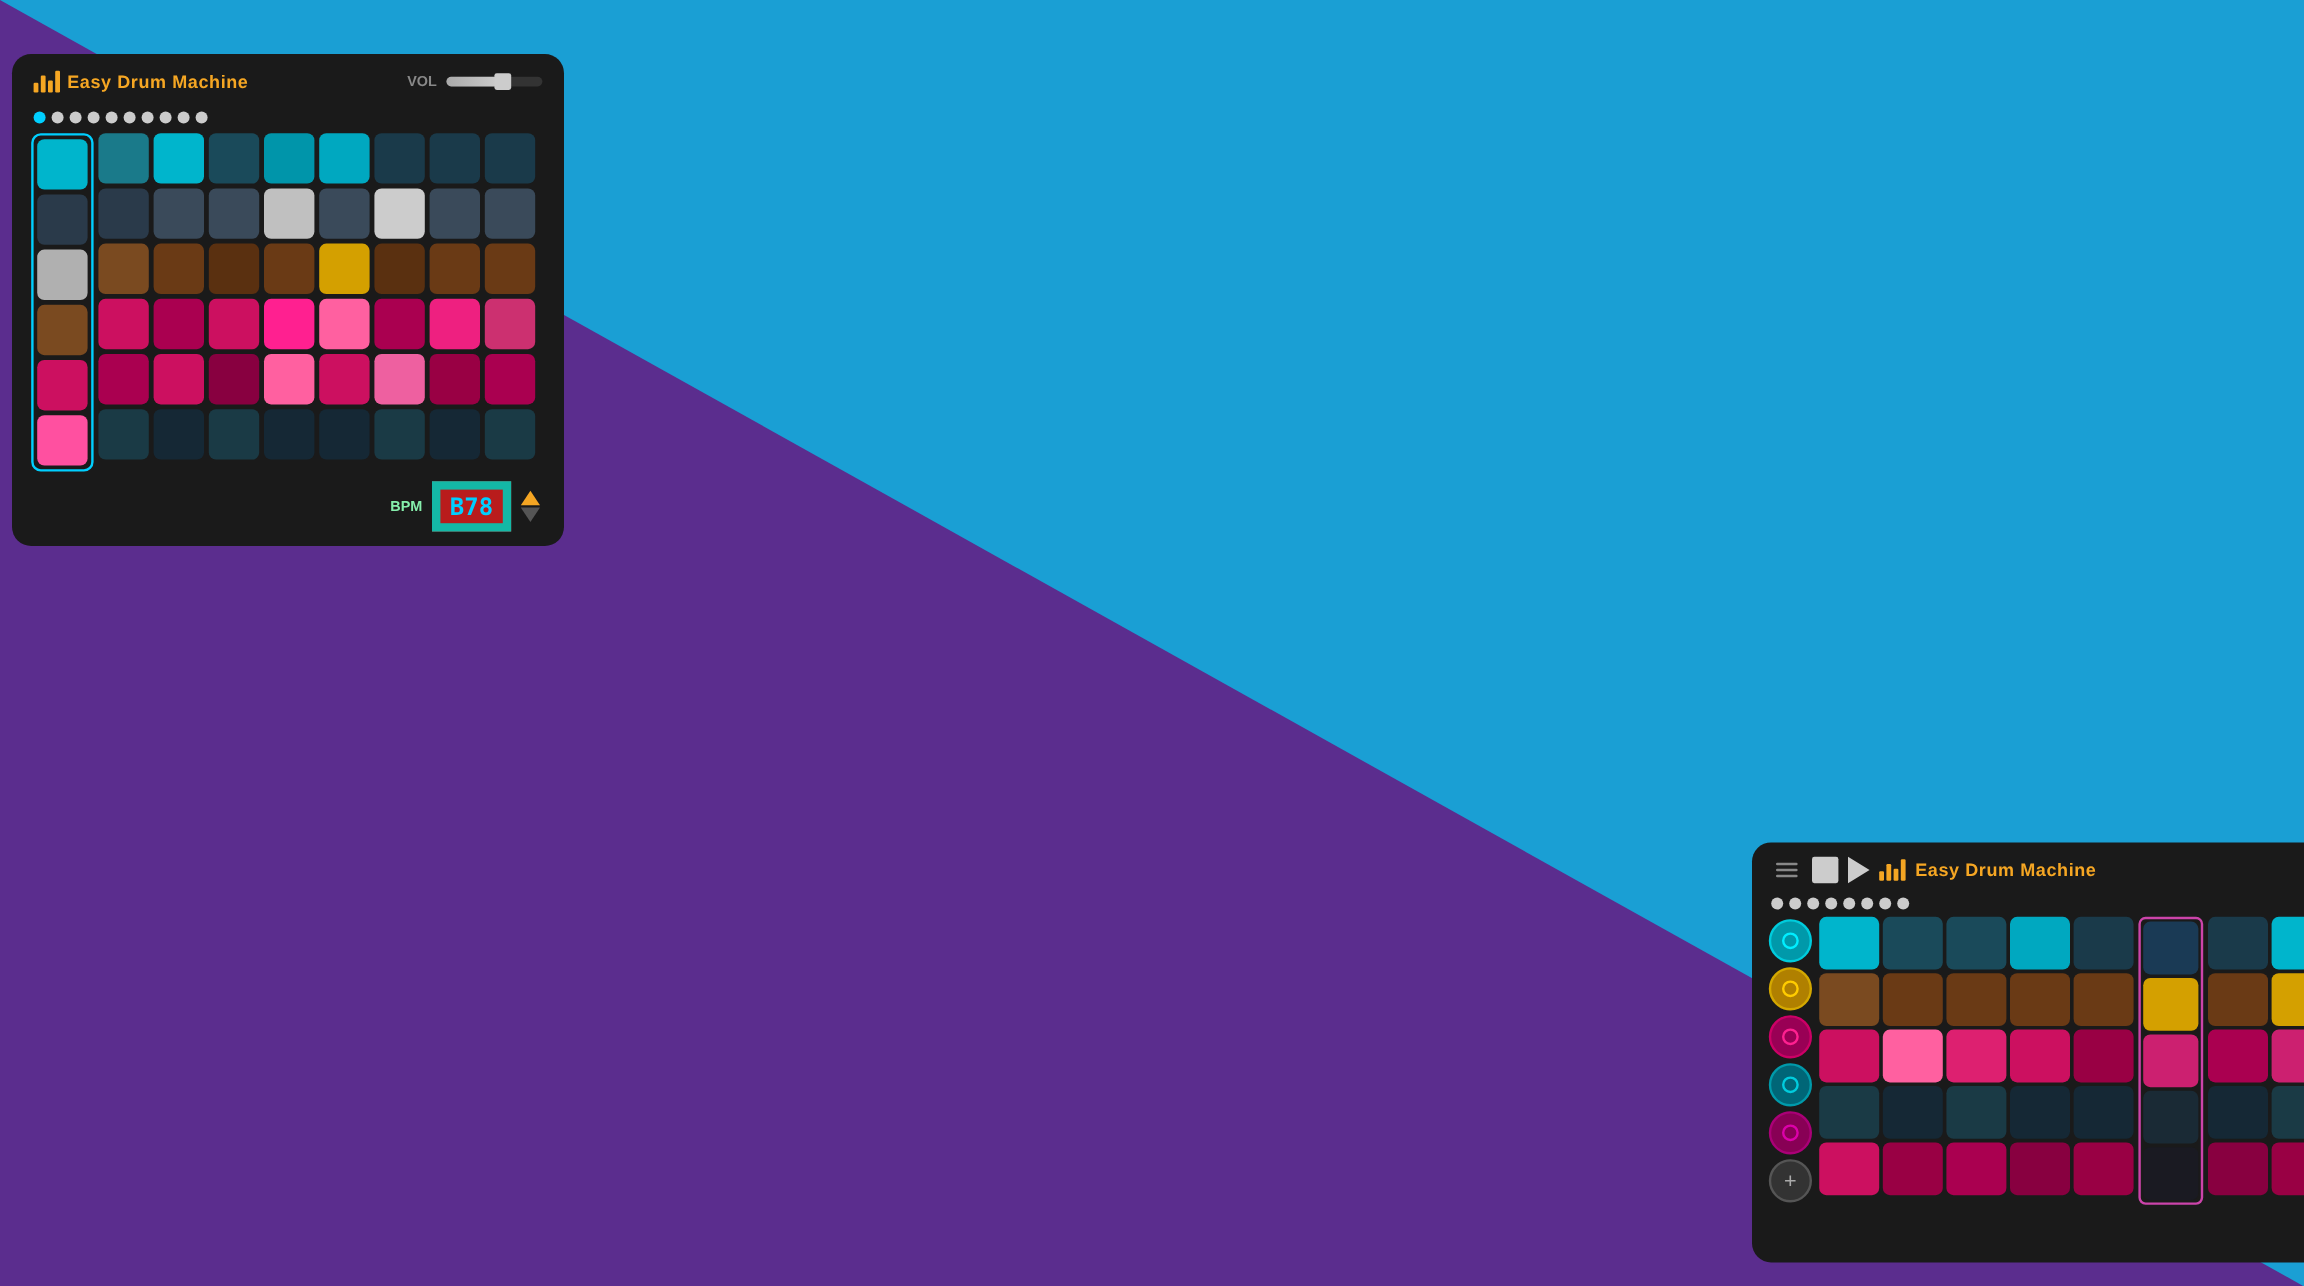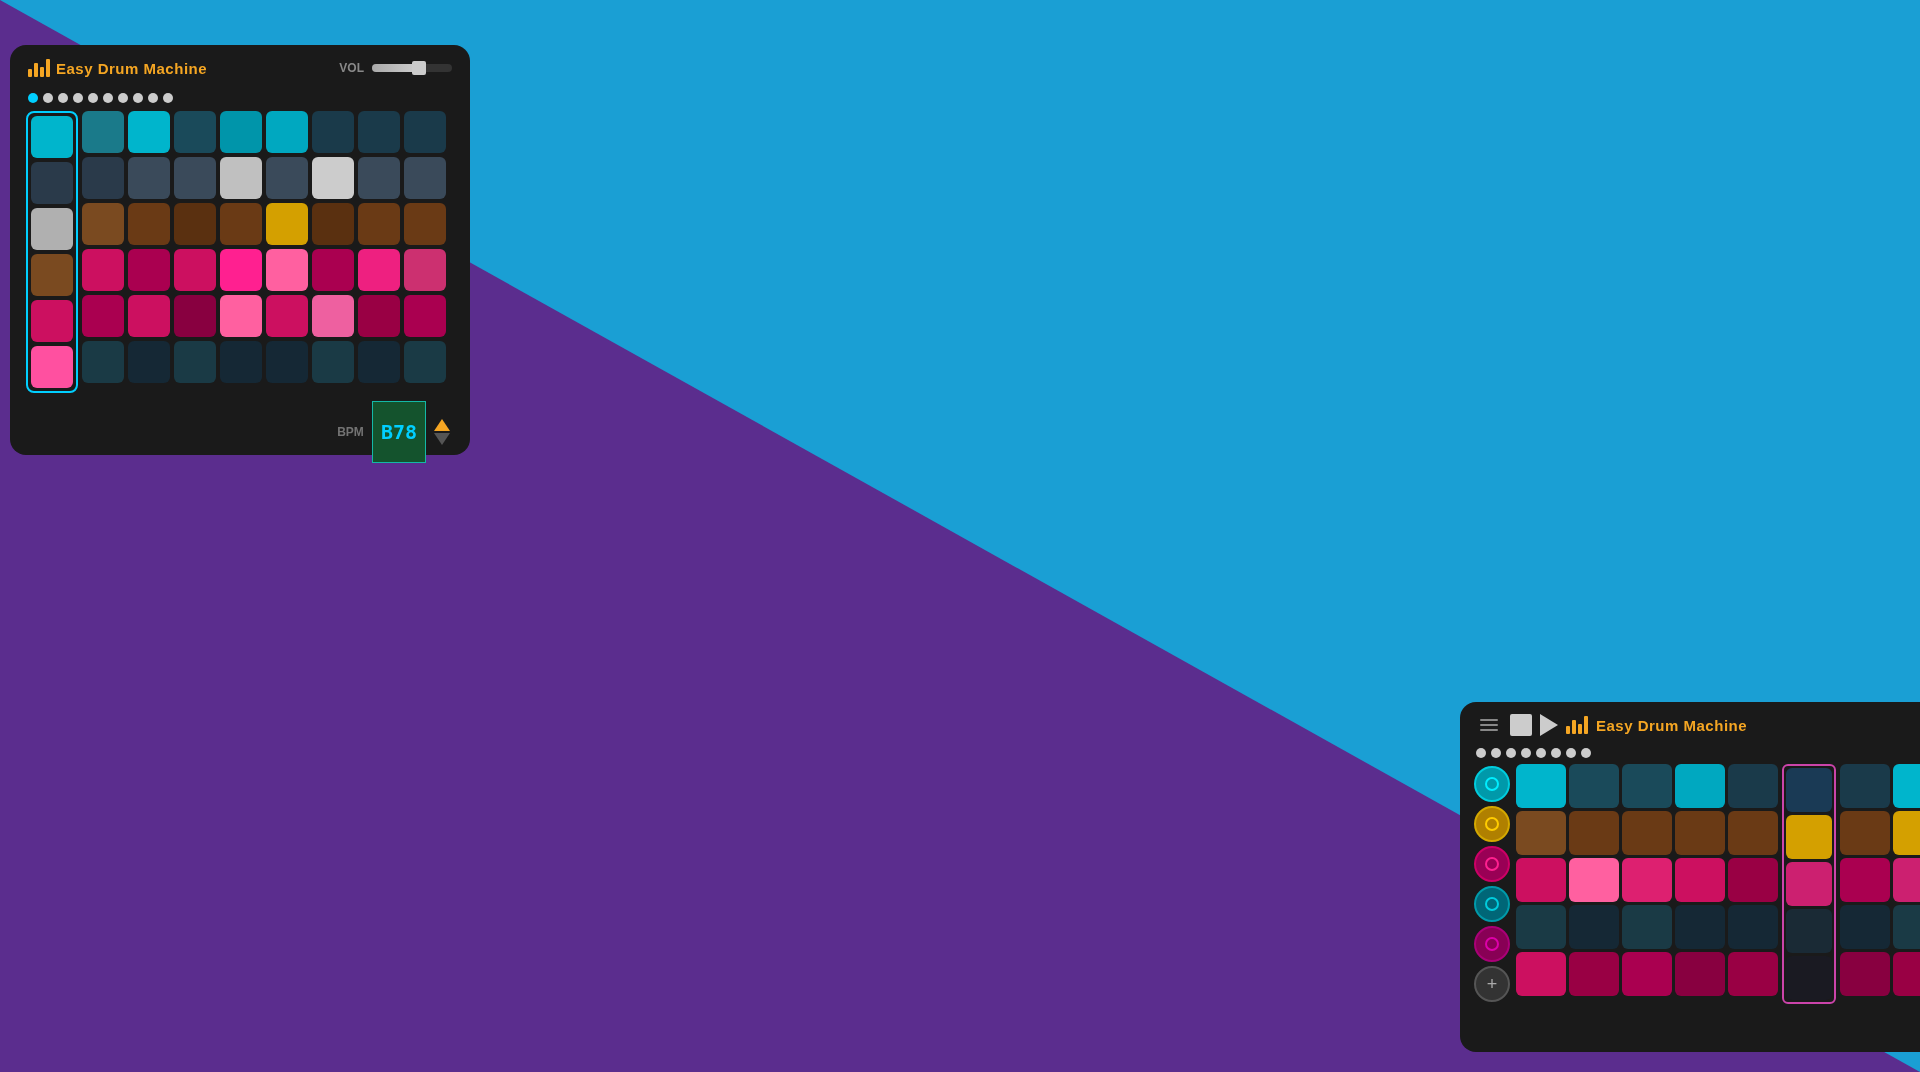--- a/index.html
+++ b/index.html
@@ -139,31 +139,31 @@
 
     
     .bpm-section {
       display: flex;
       align-items: center;
       justify-content: flex-end;
       gap: 8px;
       padding: 8px 10px 4px;
     }
     .bpm-label {
-      color: #737373;
+      color: #86efac;
       font-size: 12px;
       font-weight: bold;
     }
     .bpm-display {
-      background: #14532d;
-      border: 1px solid #14b8a6;
+      background: #b91c1c;
+      border: 7px solid #14b8a6;
       color: #00cfff;
       font-size: 20px;
       font-weight: bold;
-      padding: 18px 8px;
+      padding: 2px 8px;
       min-width: 52px;
       text-align: center;
       font-family: monospace;
     }
     .bpm-arrows {
       display: flex;
       flex-direction: column;
       gap: 2px;
     }
     .arrow-up, .arrow-down {

